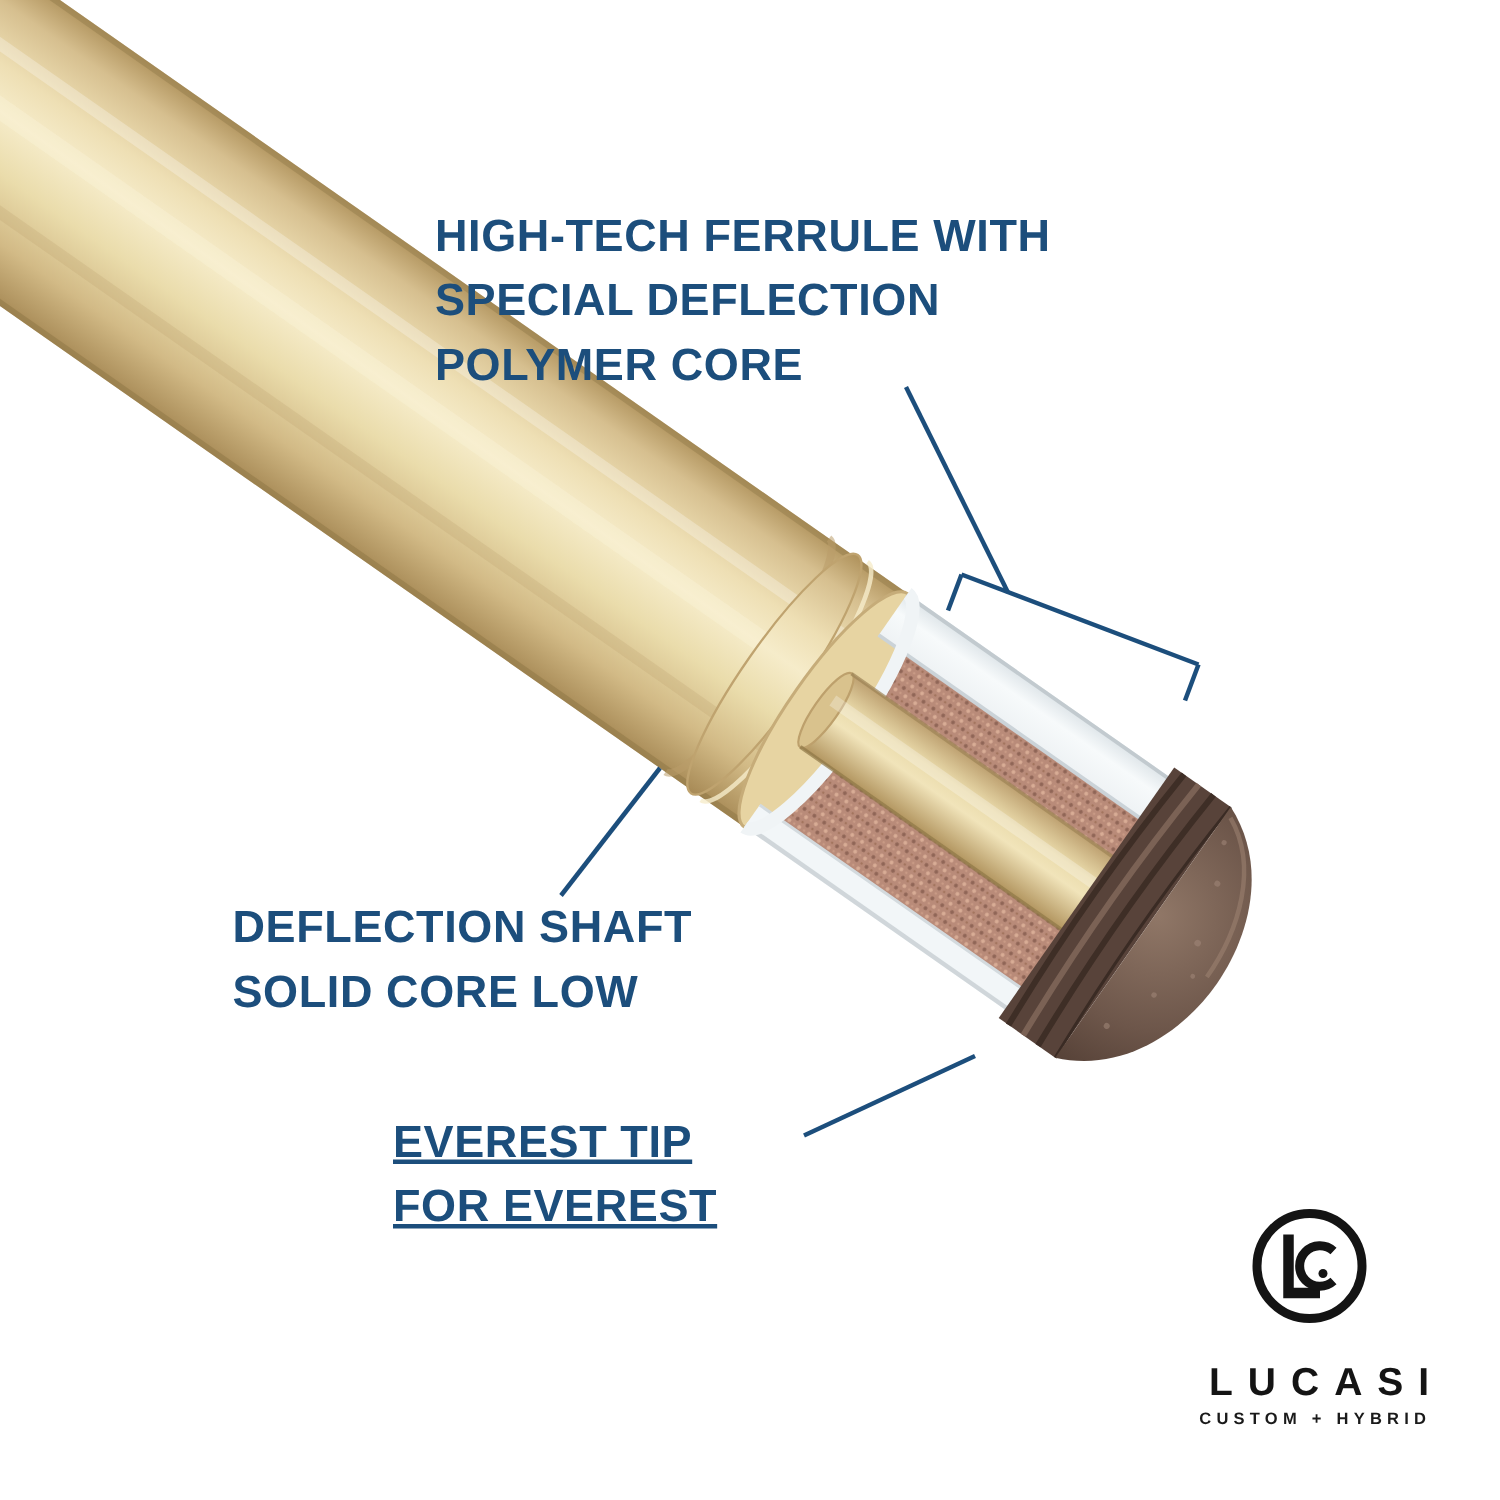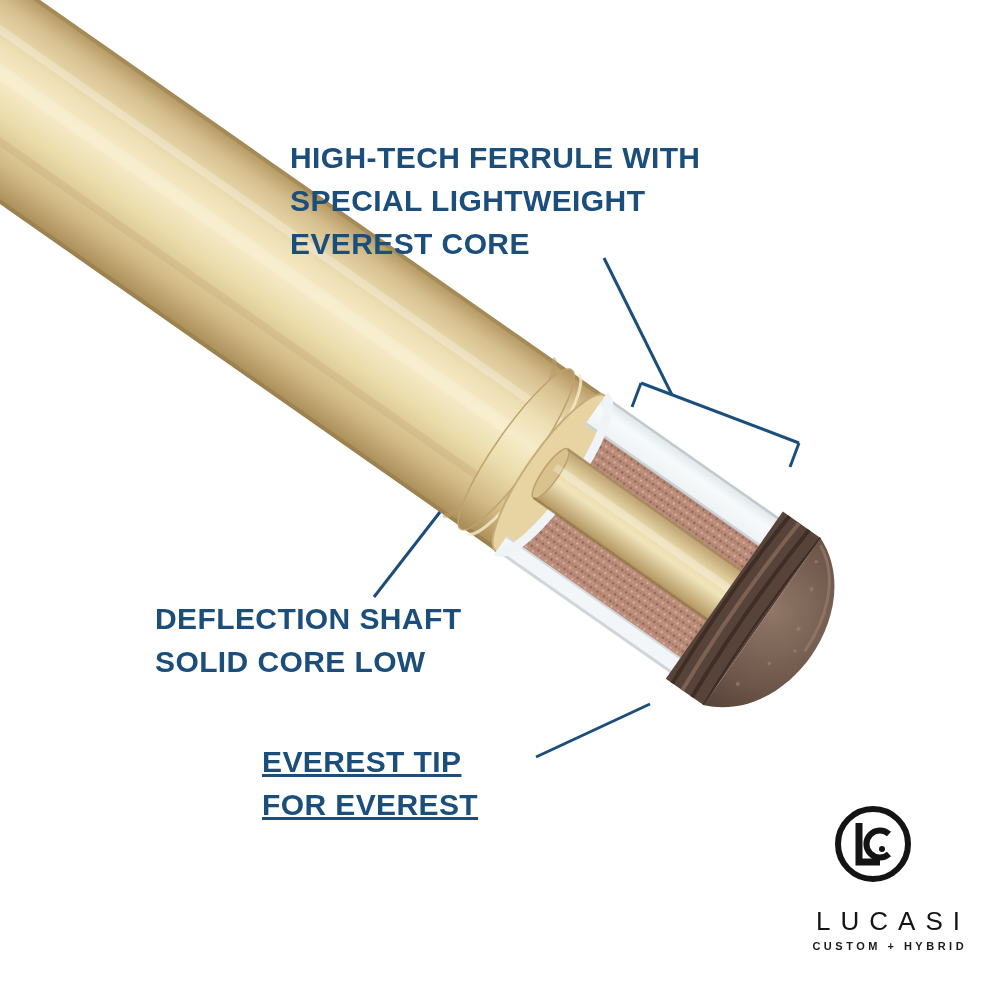--- a/index.html
+++ b/index.html
@@ -16,26 +16,26 @@
     font-weight:700;
     font-size:30px;
     line-height:43px;
     letter-spacing:.4px;
     white-space:nowrap;
   }
   .callout-line{stroke:var(--accent,#1c4e7c);stroke-width:3;fill:none;}
   .logo-block{position:absolute;left:796px;top:792px;width:184px;}
   .logo-mark{position:absolute;left:22px;top:0px;width:110px;height:110px;}
   .logo-brand{
-    position:absolute;left:0;top:114px;width:184px;text-align:center;
-    font-size:26px;font-weight:400;letter-spacing:10px;text-indent:10px;
+    position:absolute;left:0;top:114px;width:184px;text-align:left;
+    font-size:26px;font-weight:700;letter-spacing:10px;text-indent:10px;
     color:var(--logo-black,#141414);
   }
   .logo-tagline{
-    position:absolute;left:0;top:148px;width:184px;text-align:center;
+    position:absolute;left:0;top:148px;width:184px;text-align:left;
     font-size:11px;font-weight:700;letter-spacing:3.5px;text-indent:3.5px;
     color:#1a1a1a;
   }
 </style>
 </head>
 <body>
 
 <div class="stage">
 
   <svg class="scene" width="1000" height="1000" viewBox="0 0 1000 1000">
@@ -131,22 +131,22 @@
       <path class="callout-line" d="M641,383 L799,443"></path>
       <path class="callout-line" d="M641,383 L632,407"></path>
       <path class="callout-line" d="M799,443 L790,467"></path>
       <path class="callout-line" d="M374,597 L440,512"></path>
       <path class="callout-line" d="M536,757 L650,704"></path>
     </g>
   </svg>
 
   <div class="callout-label" style="left:290px;top:136px;">
     <div>HIGH-TECH FERRULE WITH</div>
-    <div>SPECIAL LIGHTWEIGHT</div>
-    <div>EVEREST CORE</div>
+    <div>SPECIAL DEFLECTION</div>
+    <div>POLYMER CORE</div>
   </div>
 
   <div class="callout-label" style="left:155px;top:597px;">
     <div>DEFLECTION SHAFT</div>
     <div>SOLID CORE LOW</div>
   </div>
 
   <div class="callout-label" style="left:262px;top:740px;text-decoration:underline;">
     <div>EVEREST TIP</div>
     <div>FOR EVEREST</div>

